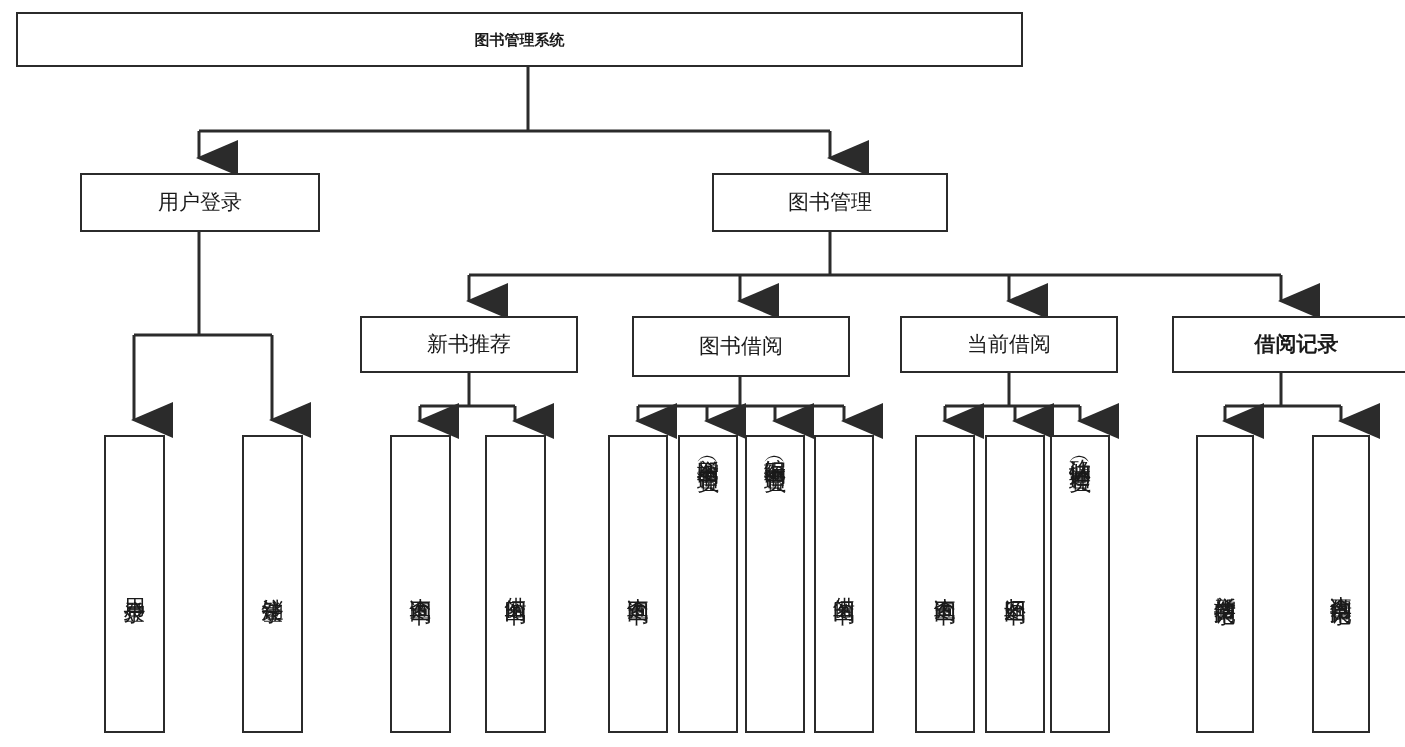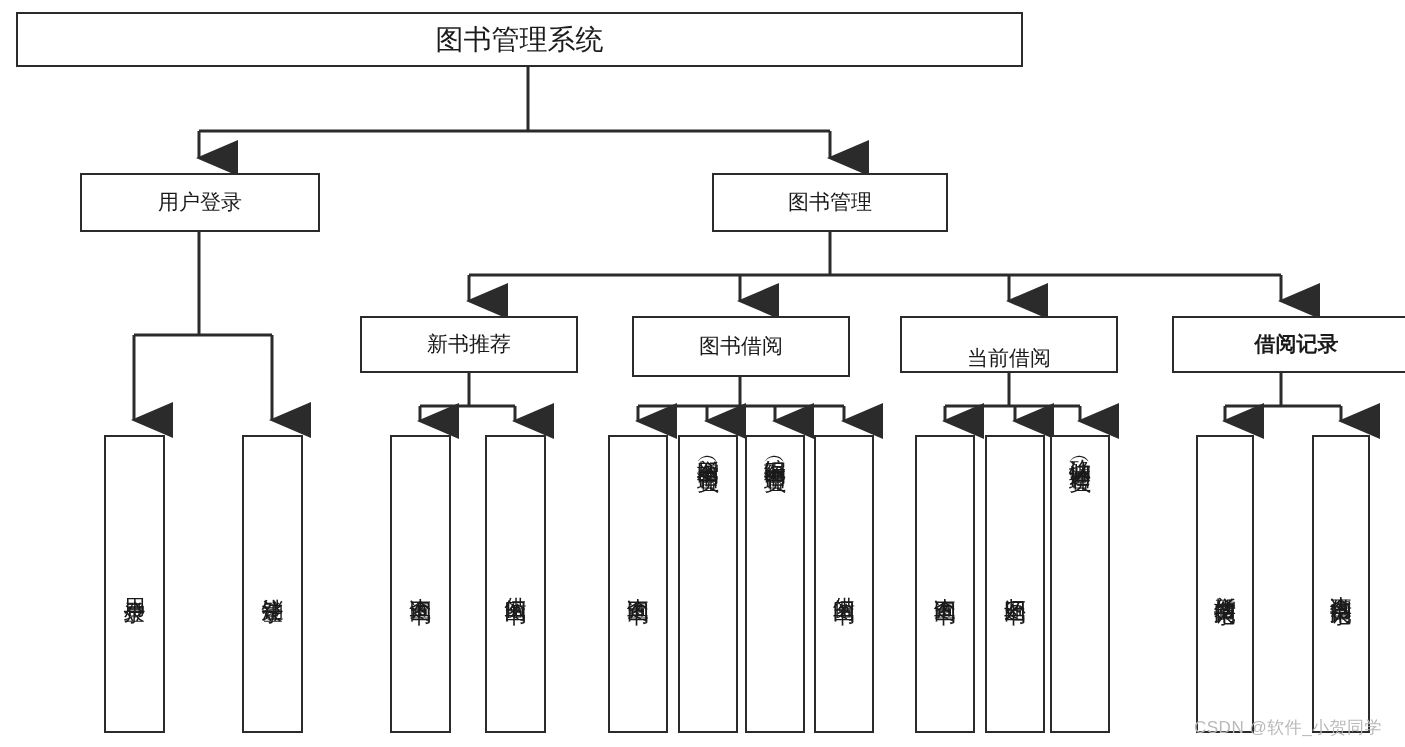--- a/index.html
+++ b/index.html
@@ -39,21 +39,22 @@
     display: block;
     text-align: center;
     line-height: 1.18;
     white-space: nowrap;
   }
   
   .node.h .label {
     font-size: 21px;
   }
   .node.root .label {
-    font-size: 28px;
+    font-size: 15px;
+    font-weight: bold;
   }
   
   .node.v {
     align-items: flex-start;
     justify-content: center;
     padding-top: 4px;
   }
   .node.v .label {
     writing-mode: vertical-rl;
     text-orientation: upright;
@@ -138,21 +139,21 @@
   <div class="node h" style="left:712px; top:173px; width:236px; height:59px;justify-content:center;">
     <span class="label">图书管理</span>
   </div>
 
   <div class="node h" style="left:360px; top:316px; width:218px; height:57px;justify-content:center;">
     <span class="label">新书推荐</span>
   </div>
   <div class="node h" style="left:632px; top:316px; width:218px; height:61px;">
     <span class="label">图书借阅</span>
   </div>
-  <div class="node h" style="left:900px; top:316px; width:218px; height:57px;align-items:flex-end;">
+  <div class="node h" style="left:900px; top:316px; width:218px; height:57px;">
     <span class="label">当前借阅</span>
   </div>
   <div class="node h" style="left:1172px; top:316px; width:249px; height:57px;font-weight:bold;">
     <span class="label">借阅记录</span>
   </div>
 
   <div class="node v center" style="left:104px; top:435px; width:61px; height:298px;">
     <span class="label">用户登录</span>
   </div>
   <div class="node v center" style="left:242px; top:435px; width:61px; height:298px;">
@@ -189,15 +190,14 @@
     <span class="label">确认归还（管理员）</span>
   </div>
 
   <div class="node v center" style="left:1196px; top:435px; width:58px; height:298px;">
     <span class="label">新增借阅记录</span>
   </div>
   <div class="node v center" style="left:1312px; top:435px; width:58px; height:298px;">
     <span class="label">查询借阅记录</span>
   </div>
 
-  <div class="watermark" style="left:1194px; top:716px;">CSDN @软件_小贺同学</div>
 
 </div>
 
 </body></html>

